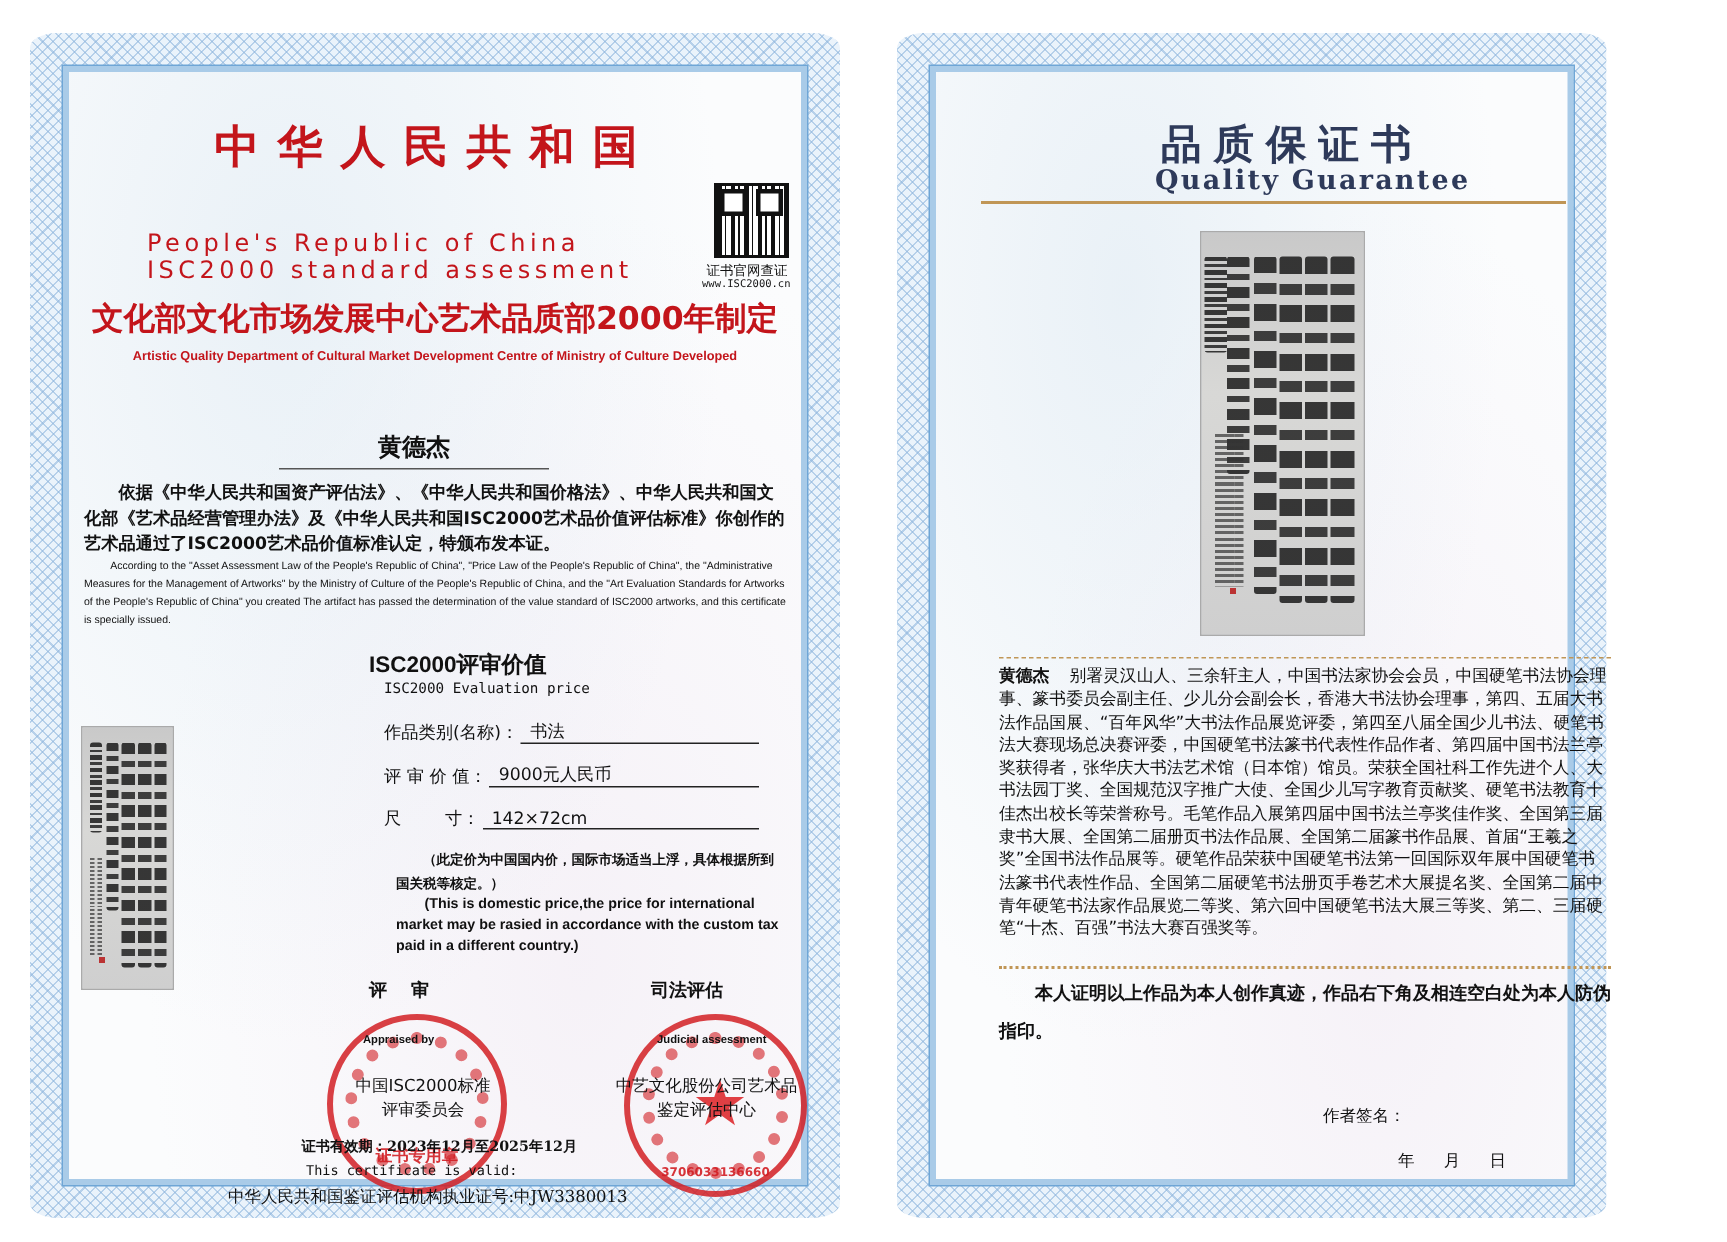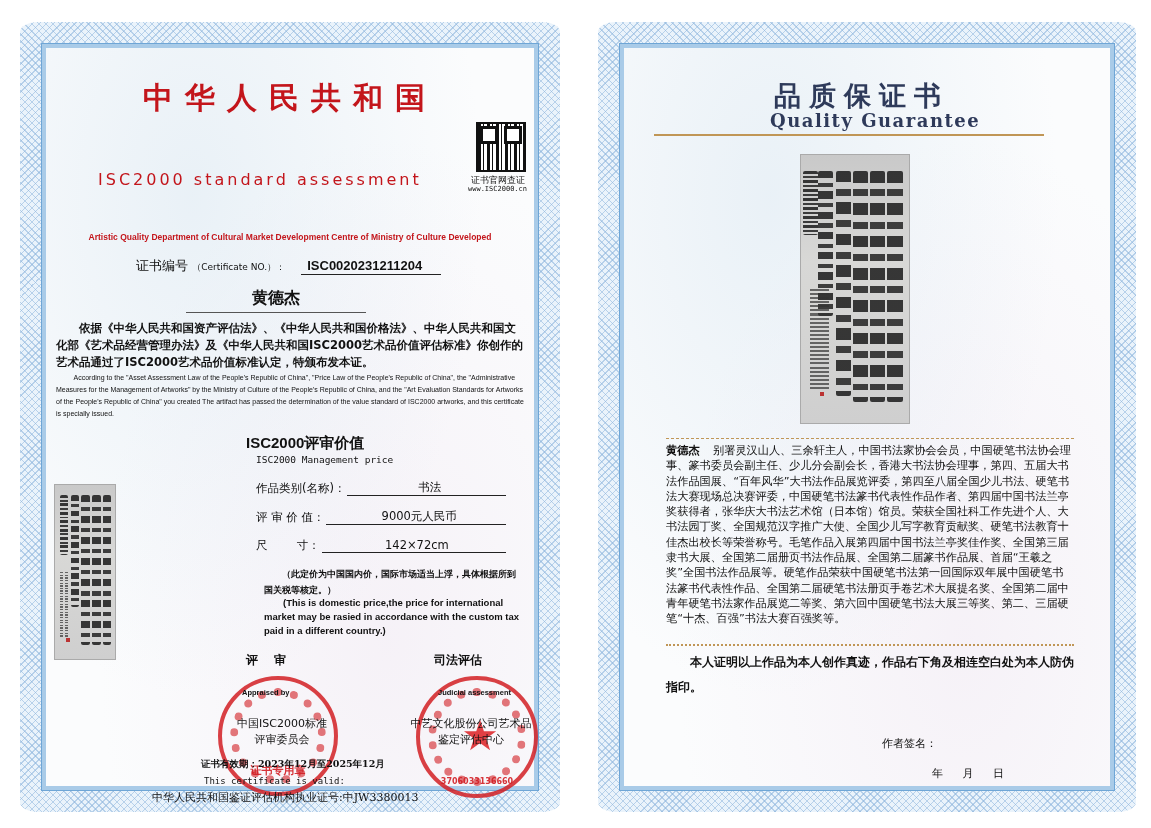--- a/index.html
+++ b/index.html
@@ -8,21 +8,21 @@
 
     .page {
       position: absolute;
       background:
         repeating-linear-gradient(45deg, rgba(140,180,220,0.55) 0 1px, transparent 1px 5px),
         repeating-linear-gradient(-45deg, rgba(140,180,220,0.55) 0 1px, transparent 1px 5px),
         #eaf3fb;
       border-radius: 18px / 10px;
     }
     .page-left  { left: 20px; top: 22px; width: 540px; height: 790px; }
-    .page-right { left: 598px; top: 22px; width: 538px; height: 790px; }
+    .page-right { left: 598px; top: 22px; width: 473px; height: 790px; }
 
     .inner {
       position: absolute;
       left: 22px; top: 22px; right: 22px; bottom: 22px;
       border: 4px solid #a9cbe8;
       outline: 1px solid #6fa6d6;
       background:
         radial-gradient(ellipse at 30% 20%, rgba(200,220,235,0.35), transparent 60%),
         radial-gradient(ellipse at 70% 80%, rgba(230,210,230,0.25), transparent 60%),
         #fbfcfd;
@@ -55,21 +55,21 @@
     .holder { top: 240px; left: 140px; width: 180px; text-align: center; font-weight: bold; font-size: 16px; border-bottom: 1px solid #555; padding-bottom: 3px; }
 
     .para-cn { top: 272px; left: 10px; right: 10px; font-size: 11.5px; font-weight: bold; line-height: 17px; text-indent: 2em; color: #111; }
     .para-en { top: 324px; left: 10px; right: 10px; font-size: 7px; line-height: 12px; text-indent: 2.5em; font-family: "Liberation Sans", sans-serif; color: #111; }
 
     .eval-title { top: 386px; left: 200px; font-size: 15px; font-weight: bold; font-family: "Liberation Sans", sans-serif; }
     .eval-sub { top: 406px; left: 210px; font-size: 9.5px; font-family: "DejaVu Sans Mono", monospace; }
 
     .field { left: 210px; width: 250px; font-size: 11.5px; display: flex; align-items: flex-end; }
     .field .lab { white-space: pre; }
-    .field .val { flex: 1; border-bottom: 1px solid #222; padding-left: 6px; margin-left: 2px; font-size: 11.5px; text-align: center; }
+    .field .val { flex: 1; border-bottom: 1px solid #222; padding-left: 6px; margin-left: 2px; font-size: 11.5px; }
     .f1 { top: 432px; } .f2 { top: 461px; } .f3 { top: 490px; }
 
     .note-cn { top: 518px; left: 218px; width: 258px; font-size: 9px; font-weight: bold; line-height: 16px; text-indent: 2em; }
     .note-en { top: 548px; left: 218px; width: 270px; font-size: 9.5px; font-weight: bold; line-height: 14px; text-indent: 2em; font-family: "Liberation Sans", sans-serif; }
 
     .callig-small { top: 436px; left: 8px; width: 62px; height: 176px; }
     .callig { position: absolute; background: linear-gradient(180deg, #c9c9c9, #d8d8d6 40%, #cfcfcf); border: 1px solid #aaa; overflow: hidden; }
     .callig .col { position: absolute; top: 6%; width: 14%; bottom: 8%;
       background: repeating-linear-gradient(180deg, #1a1a1a 0 5%, transparent 5% 8%, #222 8% 11%, transparent 11% 14%); border-radius: 2px; opacity: 0.85; }
     .callig .small-col { position: absolute; top: 50%; width: 6%; bottom: 12%;
@@ -111,52 +111,49 @@
     .r-sign { top: 688px; left: 258px; font-size: 11px; }
     .r-date { top: 718px; left: 308px; font-size: 11px; word-spacing: 16px; }
   </style>
 </head>
 <body>
 
 <div class="page page-left">
   <div class="inner">
 
     <div class="abs center t-cn-country">中华人民共和国</div>
+    <div class="abs t-en-1">People's Republic of China</div>
     <div class="abs t-en-2">ISC2000 standard assessment</div>
 
     <div class="abs qr"></div>
     <div class="abs qr-label">证书官网查证</div>
     <div class="abs qr-url">www.ISC2000.cn</div>
 
+    <div class="abs center t-dept-cn">文化部文化市场发展中心艺术品质部2000年制定</div>
     <div class="abs center t-dept-en">Artistic Quality Department of Cultural Market Development Centre of Ministry of Culture Developed</div>
 
-    <div class="abs cert-no-row">
-      <span>证书编号</span>
-      <span class="small">（Certificate NO.）：</span>
-      <span class="cert-no-val">ISC0020231211204</span>
-    </div>
 
     <div class="abs holder">黄德杰</div>
 
     <div class="abs para-cn">依据《中华人民共和国资产评估法》、《中华人民共和国价格法》、中华人民共和国文化部《艺术品经营管理办法》及《中华人民共和国ISC2000艺术品价值评估标准》你创作的艺术品通过了ISC2000艺术品价值标准认定，特颁布发本证。</div>
     <div class="abs para-en">According to the "Asset Assessment Law of the People's Republic of China", "Price Law of the People's Republic of China", the "Administrative Measures for the Management of Artworks" by the Ministry of Culture of the People's Republic of China, and the "Art Evaluation Standards for Artworks of the People's Republic of China" you created The artifact has passed the determination of the value standard of ISC2000 artworks, and this certificate is specially issued.</div>
 
     <div class="callig callig-small">
       <div class="col" style="right:6%"></div>
       <div class="col" style="right:24%"></div>
       <div class="col" style="right:42%"></div>
       <div class="col" style="right:60%; bottom:30%"></div>
       <div class="col" style="right:78%; bottom:60%"></div>
       <div class="small-col" style="left:8%"></div>
       <div class="small-col" style="left:16%"></div>
       <div class="seal"></div>
     </div>
 
     <div class="abs eval-title">ISC2000评审价值</div>
-    <div class="abs eval-sub">ISC2000 Management price</div>
+    <div class="abs eval-sub">ISC2000 Evaluation price</div>
 
     <div class="abs field f1">
       <span class="lab">作品类别(名称)：</span>
       <span class="val">书法</span>
     </div>
     <div class="abs field f2">
       <span class="lab">评 审 价 值：</span>
       <span class="val">9000元人民币</span>
     </div>
     <div class="abs field f3">

